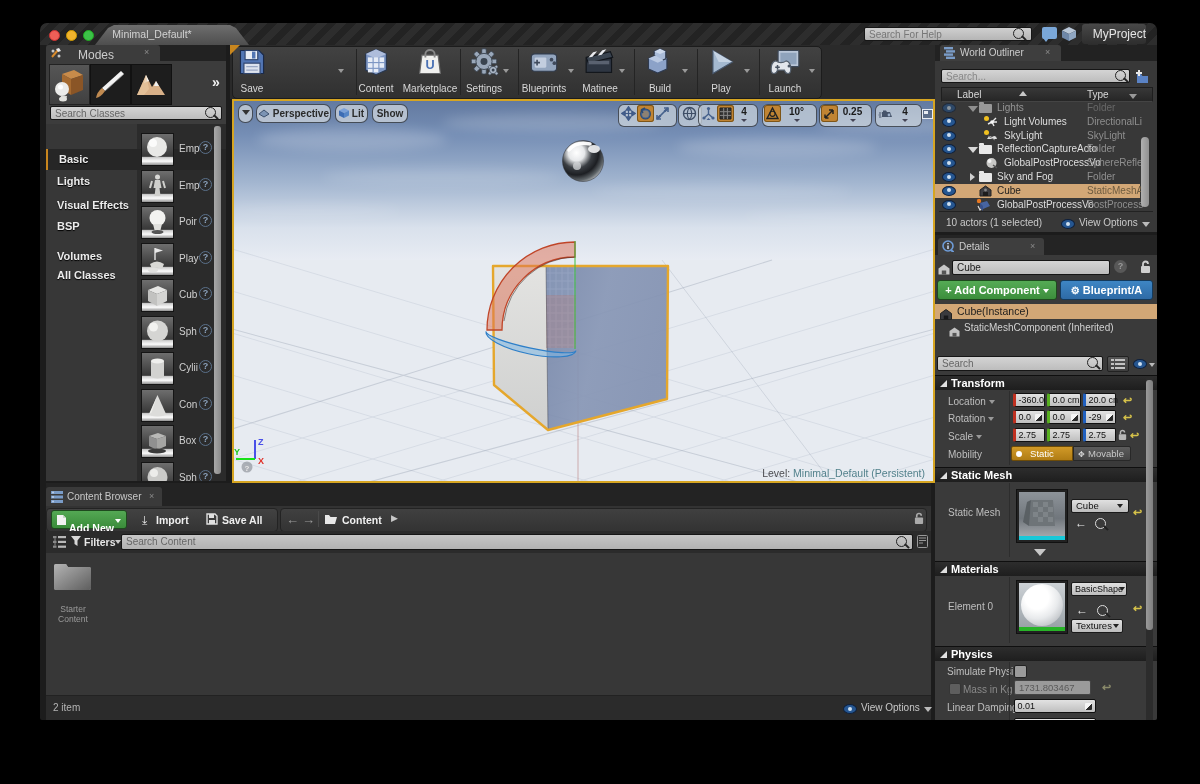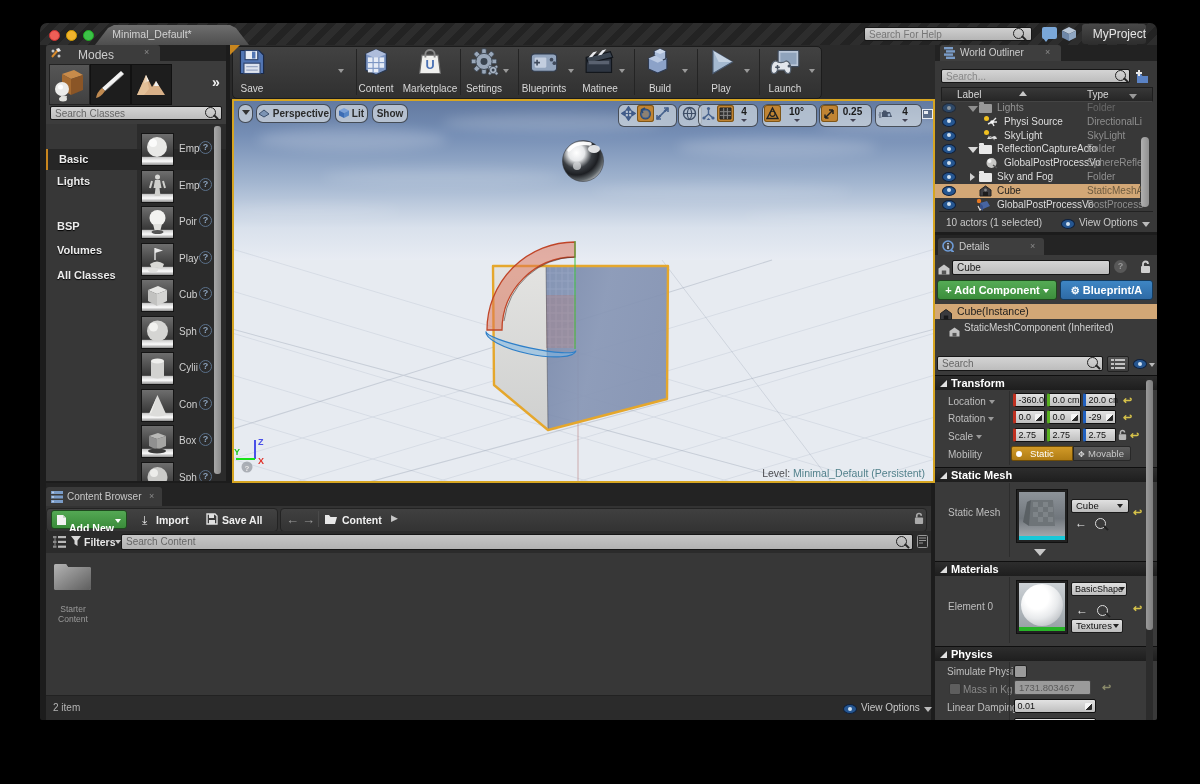--- a/index.html
+++ b/index.html
@@ -425,22 +425,23 @@
     </div>
     <div class="a" style="left:166px;top:29px;color:#f2f2f2;font-size:14px;font-weight:bold">»</div>
 
     <div class="inp a" style="left:4px;top:61px;width:172px;height:14px">Search Classes</div>
     <div class="mag" style="right:10px;top:62px"></div>
 
     <div class="a" style="left:0;top:79px;width:91px;height:357px;background:#373737"></div>
     <div class="a" style="left:91px;top:79px;width:89px;height:357px;background:#2b2b2b"></div>
     <div class="cat" style="top:104px;background:#262626;border-left:2px solid #c8861e;height:21px;line-height:21px">Basic</div>
     <div class="cat" style="top:125px">Lights</div>
+    <div class="cat" style="top:149px">Visual Effects</div>
     <div class="cat" style="top:170px">BSP</div>
-    <div class="cat" style="top:194px">Volumes</div>
+    <div class="cat" style="top:200px">Volumes</div>
     <div class="cat" style="top:219px">All Classes</div>
 
     <div id="itemlist" class="a" style="left:91px;top:79px;width:89px;height:357px;overflow:hidden">
       <div class="thumb" style="top:9px"><svg width="31" height="31" viewBox="0 0 31 31">
             <circle cx="15" cy="13" r="10" fill="#e8e8e6"></circle>
             <circle cx="11" cy="9" r="4" fill="#fbfbfa"></circle>
           </svg></div>
       <div class="itlab" style="top:19px">Emp</div>
         <div class="qm" style="left:62px;top:17px">?</div>
       <div class="thumb" style="top:45.5px"><svg width="31" height="31" viewBox="0 0 31 31">
@@ -542,21 +543,21 @@
           <span style="position:absolute;left:62px">Lights</span>
           <span class="otype">Folder</span>
         </div>
       <div class="orow" style="top:13.8px">
           <span class="eye" style="position:absolute;left:7px;top:2px"></span>
         <svg class="a" style="left:49px;top:1px" width="14" height="12" viewBox="0 0 14 12">
             <circle cx="2.5" cy="2.5" r="2.5" fill="#f0c020"></circle>
             <path d="M8 6 L12 2 M8 6 L13 6 M8 6 L10 10 M8 6 L4 8" stroke="#e8e8e8" stroke-width="1.4"></path>
             <circle cx="8" cy="6" r="1.8" fill="#f8f8f8"></circle>
           </svg>
-        <span style="position:absolute;left:69px">Physi Source</span>
+        <span style="position:absolute;left:69px">Light Volumes</span>
           <span class="otype">DirectionalLi</span>
         </div>
       <div class="orow" style="top:27.6px">
           <span class="eye" style="position:absolute;left:7px;top:2px"></span>
         <svg class="a" style="left:49px;top:1px" width="14" height="12" viewBox="0 0 14 12">
             <circle cx="2.5" cy="2.5" r="2.5" fill="#f0c020"></circle>
             <path d="M3 9 q2 -4 5 -2 q4 -3 5 2 z" fill="#ddd"></path>
             <path d="M4 6 l7 4" stroke="#888" stroke-width="1"></path>
           </svg>
         <span style="position:absolute;left:69px">SkyLight</span>

